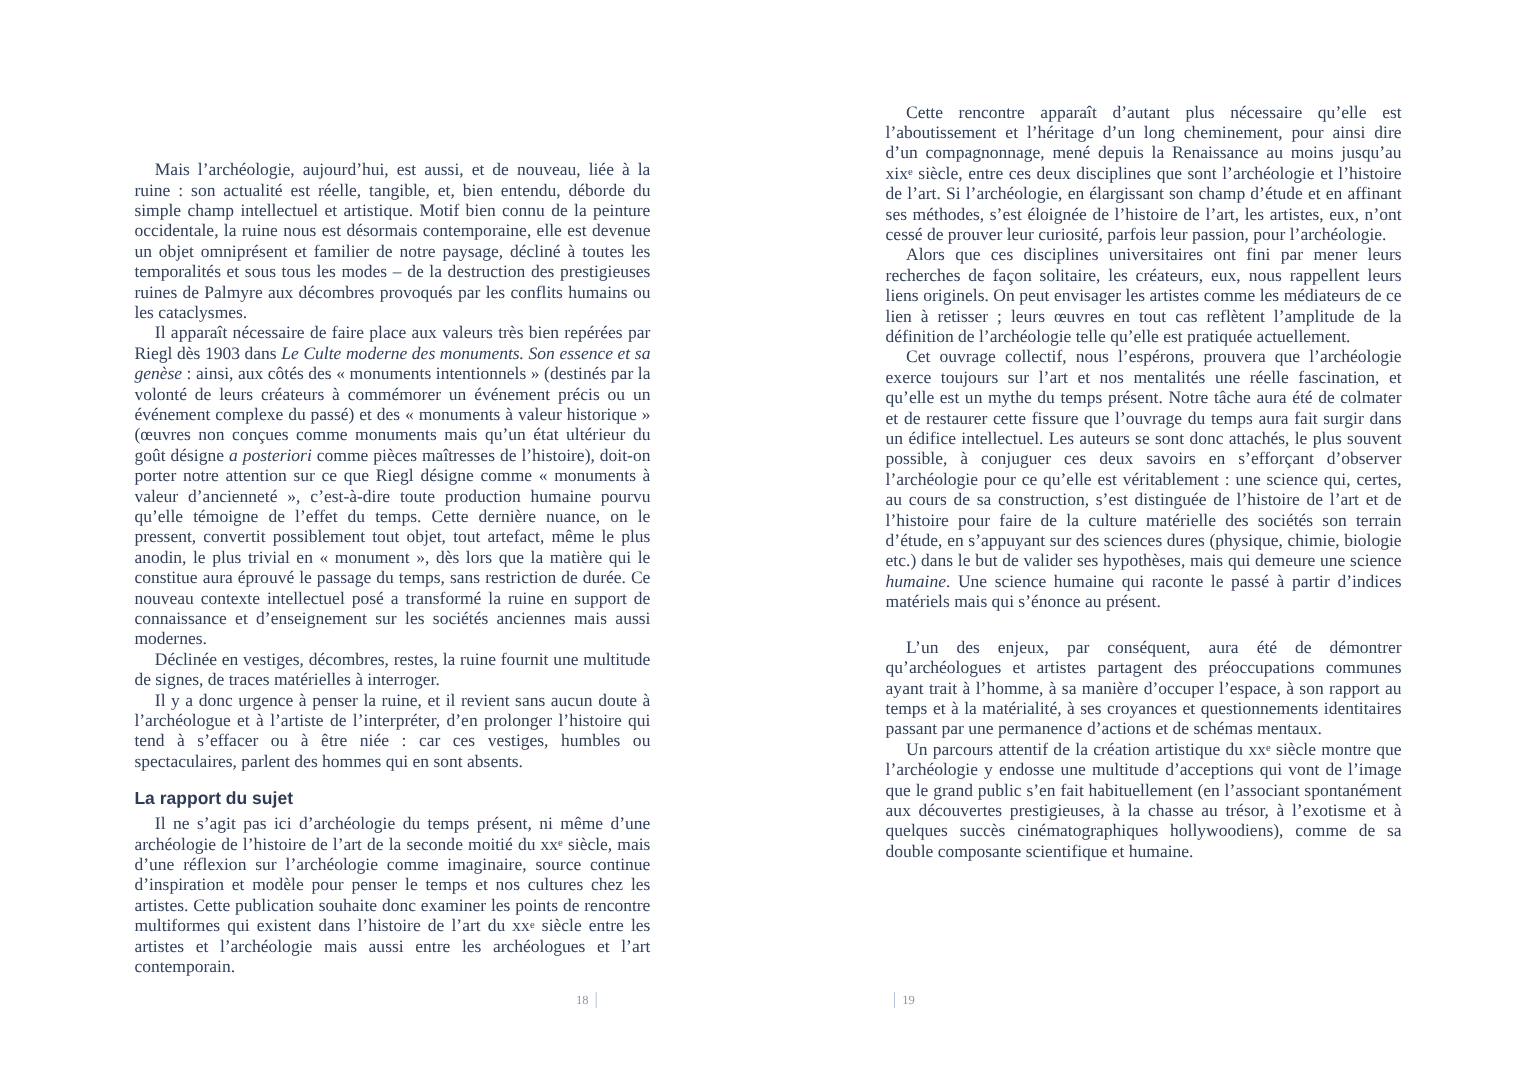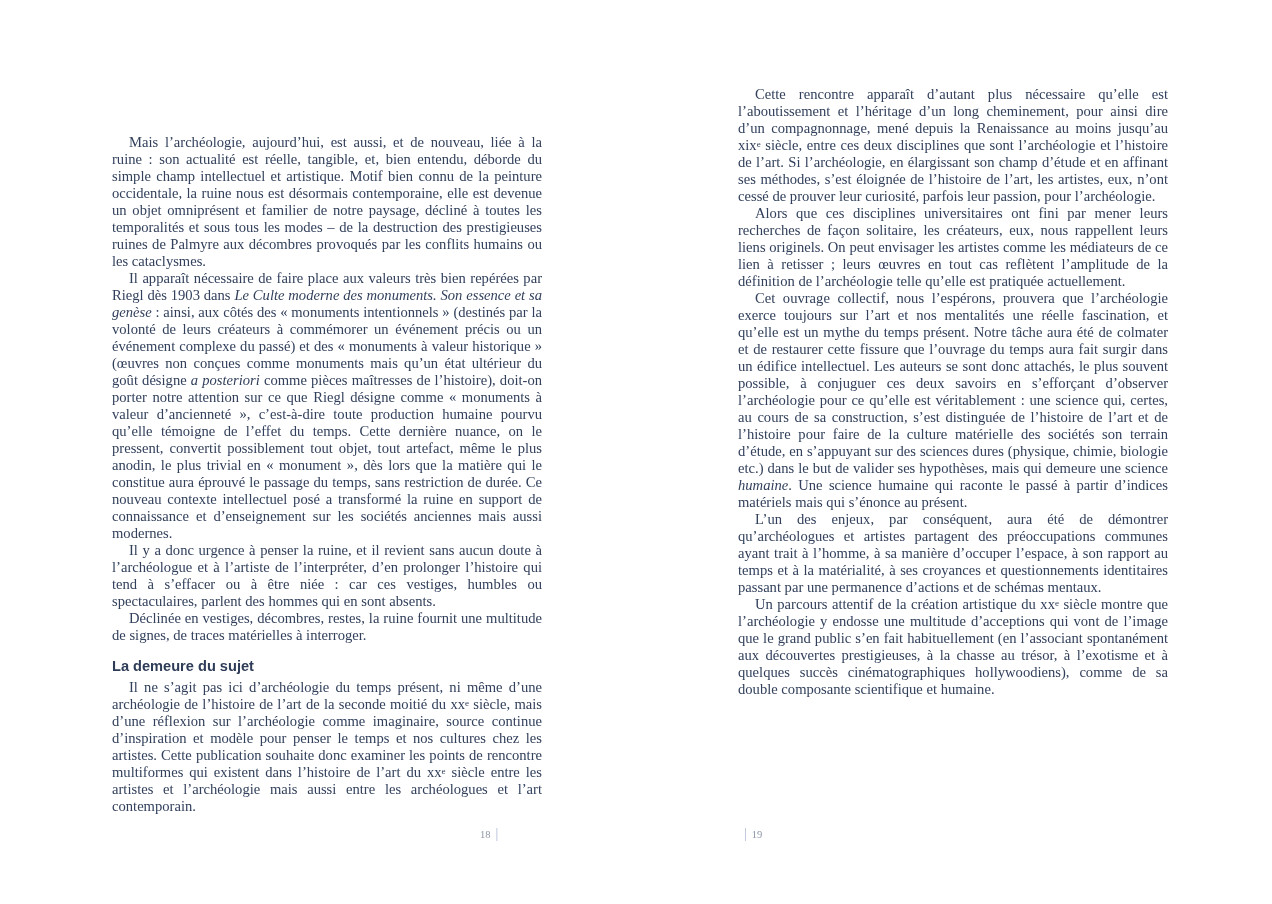--- a/index.html
+++ b/index.html
@@ -11,21 +11,21 @@
   }
   .column {
     position: absolute; width: 430px;
     color: #32405c;
     font-size: 14.6px; line-height: 17px;
     text-align: justify;
   }
   .col-left  { left: 112px; top: 86px; margin-top: 48px; }
   .col-right { left: 738px; top: 86px; font-family: Liberation Serif, serif; }
   p.paragraph { margin: 0; text-indent: 17px; }
-  p.gap { margin-top: 0; }
+  p.gap { margin-top: 21px; }
   h2.heading {
     margin: 14px 0 4px; text-indent: 0; text-align: left;
     font-family: "Liberation Sans", sans-serif;
     font-size: 14.6px; font-weight: bold;
     color: #2e3c58;
   }
   .italic { font-style: italic; }
   .sup { font-size: 0.62em; vertical-align: 0.33em; line-height: 0; }
   .folio {
     position: absolute; display: flex; align-items: center; gap: 5px;
@@ -35,23 +35,23 @@
   .folio-right { left: 744px; top: 827px; }
   .folio-sep { color: #abb7d1; font-size: 14px; line-height: 1; font-weight: 400; }
 </style>
 </head>
 <body>
 
 <section>
   <div class="column col-left">
       <p class="paragraph"><span>Mais l’archéologie, aujourd’hui, est aussi, et de nouveau, liée à la ruine&nbsp;: son actualité est réelle, tangible, et, bien entendu, déborde du simple champ intellectuel et artistique. Motif bien connu de la peinture occidentale, la ruine nous est désormais contemporaine, elle est devenue un objet omniprésent et familier de notre paysage, décliné à toutes les temporalités et sous tous les modes – de la destruction des prestigieuses ruines de Palmyre aux décombres provoqués par les conflits humains ou les cataclysmes.</span></p>
       <p class="paragraph"><span>Il apparaît nécessaire de faire place aux valeurs très bien repérées par Riegl dès 1903 dans </span><span class="italic">Le Culte moderne des monuments. Son essence et sa genèse</span><span>&nbsp;: ainsi, aux côtés des «&nbsp;monuments intentionnels&nbsp;» (destinés par la volonté de leurs créateurs à commémorer un événement précis ou un événement complexe du passé) et des «&nbsp;monuments à valeur historique&nbsp;» (œuvres non conçues comme monuments mais qu’un état ultérieur du goût désigne </span><span class="italic">a posteriori</span><span> comme pièces maîtresses de l’histoire), doit-on porter notre attention sur ce que Riegl désigne comme «&nbsp;monuments à valeur d’ancienneté&nbsp;», c’est-à-dire toute production humaine pourvu qu’elle témoigne de l’effet du temps. Cette dernière nuance, on le pressent, convertit possiblement tout objet, tout artefact, même le plus anodin, le plus trivial en «&nbsp;monument&nbsp;», dès lors que la matière qui le constitue aura éprouvé le passage du temps, sans restriction de durée. Ce nouveau contexte intellectuel posé a transformé la ruine en support de connaissance et d’enseignement sur les sociétés anciennes mais aussi modernes.</span></p>
+      <p class="paragraph"><span>Déclinée en vestiges, décombres, restes, la ruine fournit une multitude de signes, de traces matérielles à interroger.</span></p>
       <p class="paragraph"><span>Il y a donc urgence à penser la ruine, et il revient sans aucun doute à l’archéologue et à l’artiste de l’interpréter, d’en prolonger l’histoire qui tend à s’effacer ou à être niée&nbsp;: car ces vestiges, humbles ou spectaculaires, parlent des hommes qui en sont absents.</span></p>
-      <p class="paragraph"><span>Déclinée en vestiges, décombres, restes, la ruine fournit une multitude de signes, de traces matérielles à interroger.</span></p>
-      <h2 class="heading"><span>La demeure du sujet</span></h2>
+      <h2 class="heading"><span>La rapport du sujet</span></h2>
       <p class="paragraph"><span>Il ne s’agit pas ici d’archéologie du temps présent, ni même d’une archéologie de l’histoire de l’art de la seconde moitié du xx</span><span class="sup">e</span><span> siècle, mais d’une réflexion sur l’archéologie comme imaginaire, source continue d’inspiration et modèle pour penser le temps et nos cultures chez les artistes. Cette publication souhaite donc examiner les points de rencontre multiformes qui existent dans l’histoire de l’art du xx</span><span class="sup">e</span><span> siècle entre les artistes et l’archéologie mais aussi entre les archéologues et l’art contemporain.</span></p>
     </div>
   <div class="folio folio-left">
     <span>18</span>
       <span class="folio-sep">|</span>
   </div>
 </section>
 
 <section>
   <div class="column col-right">

